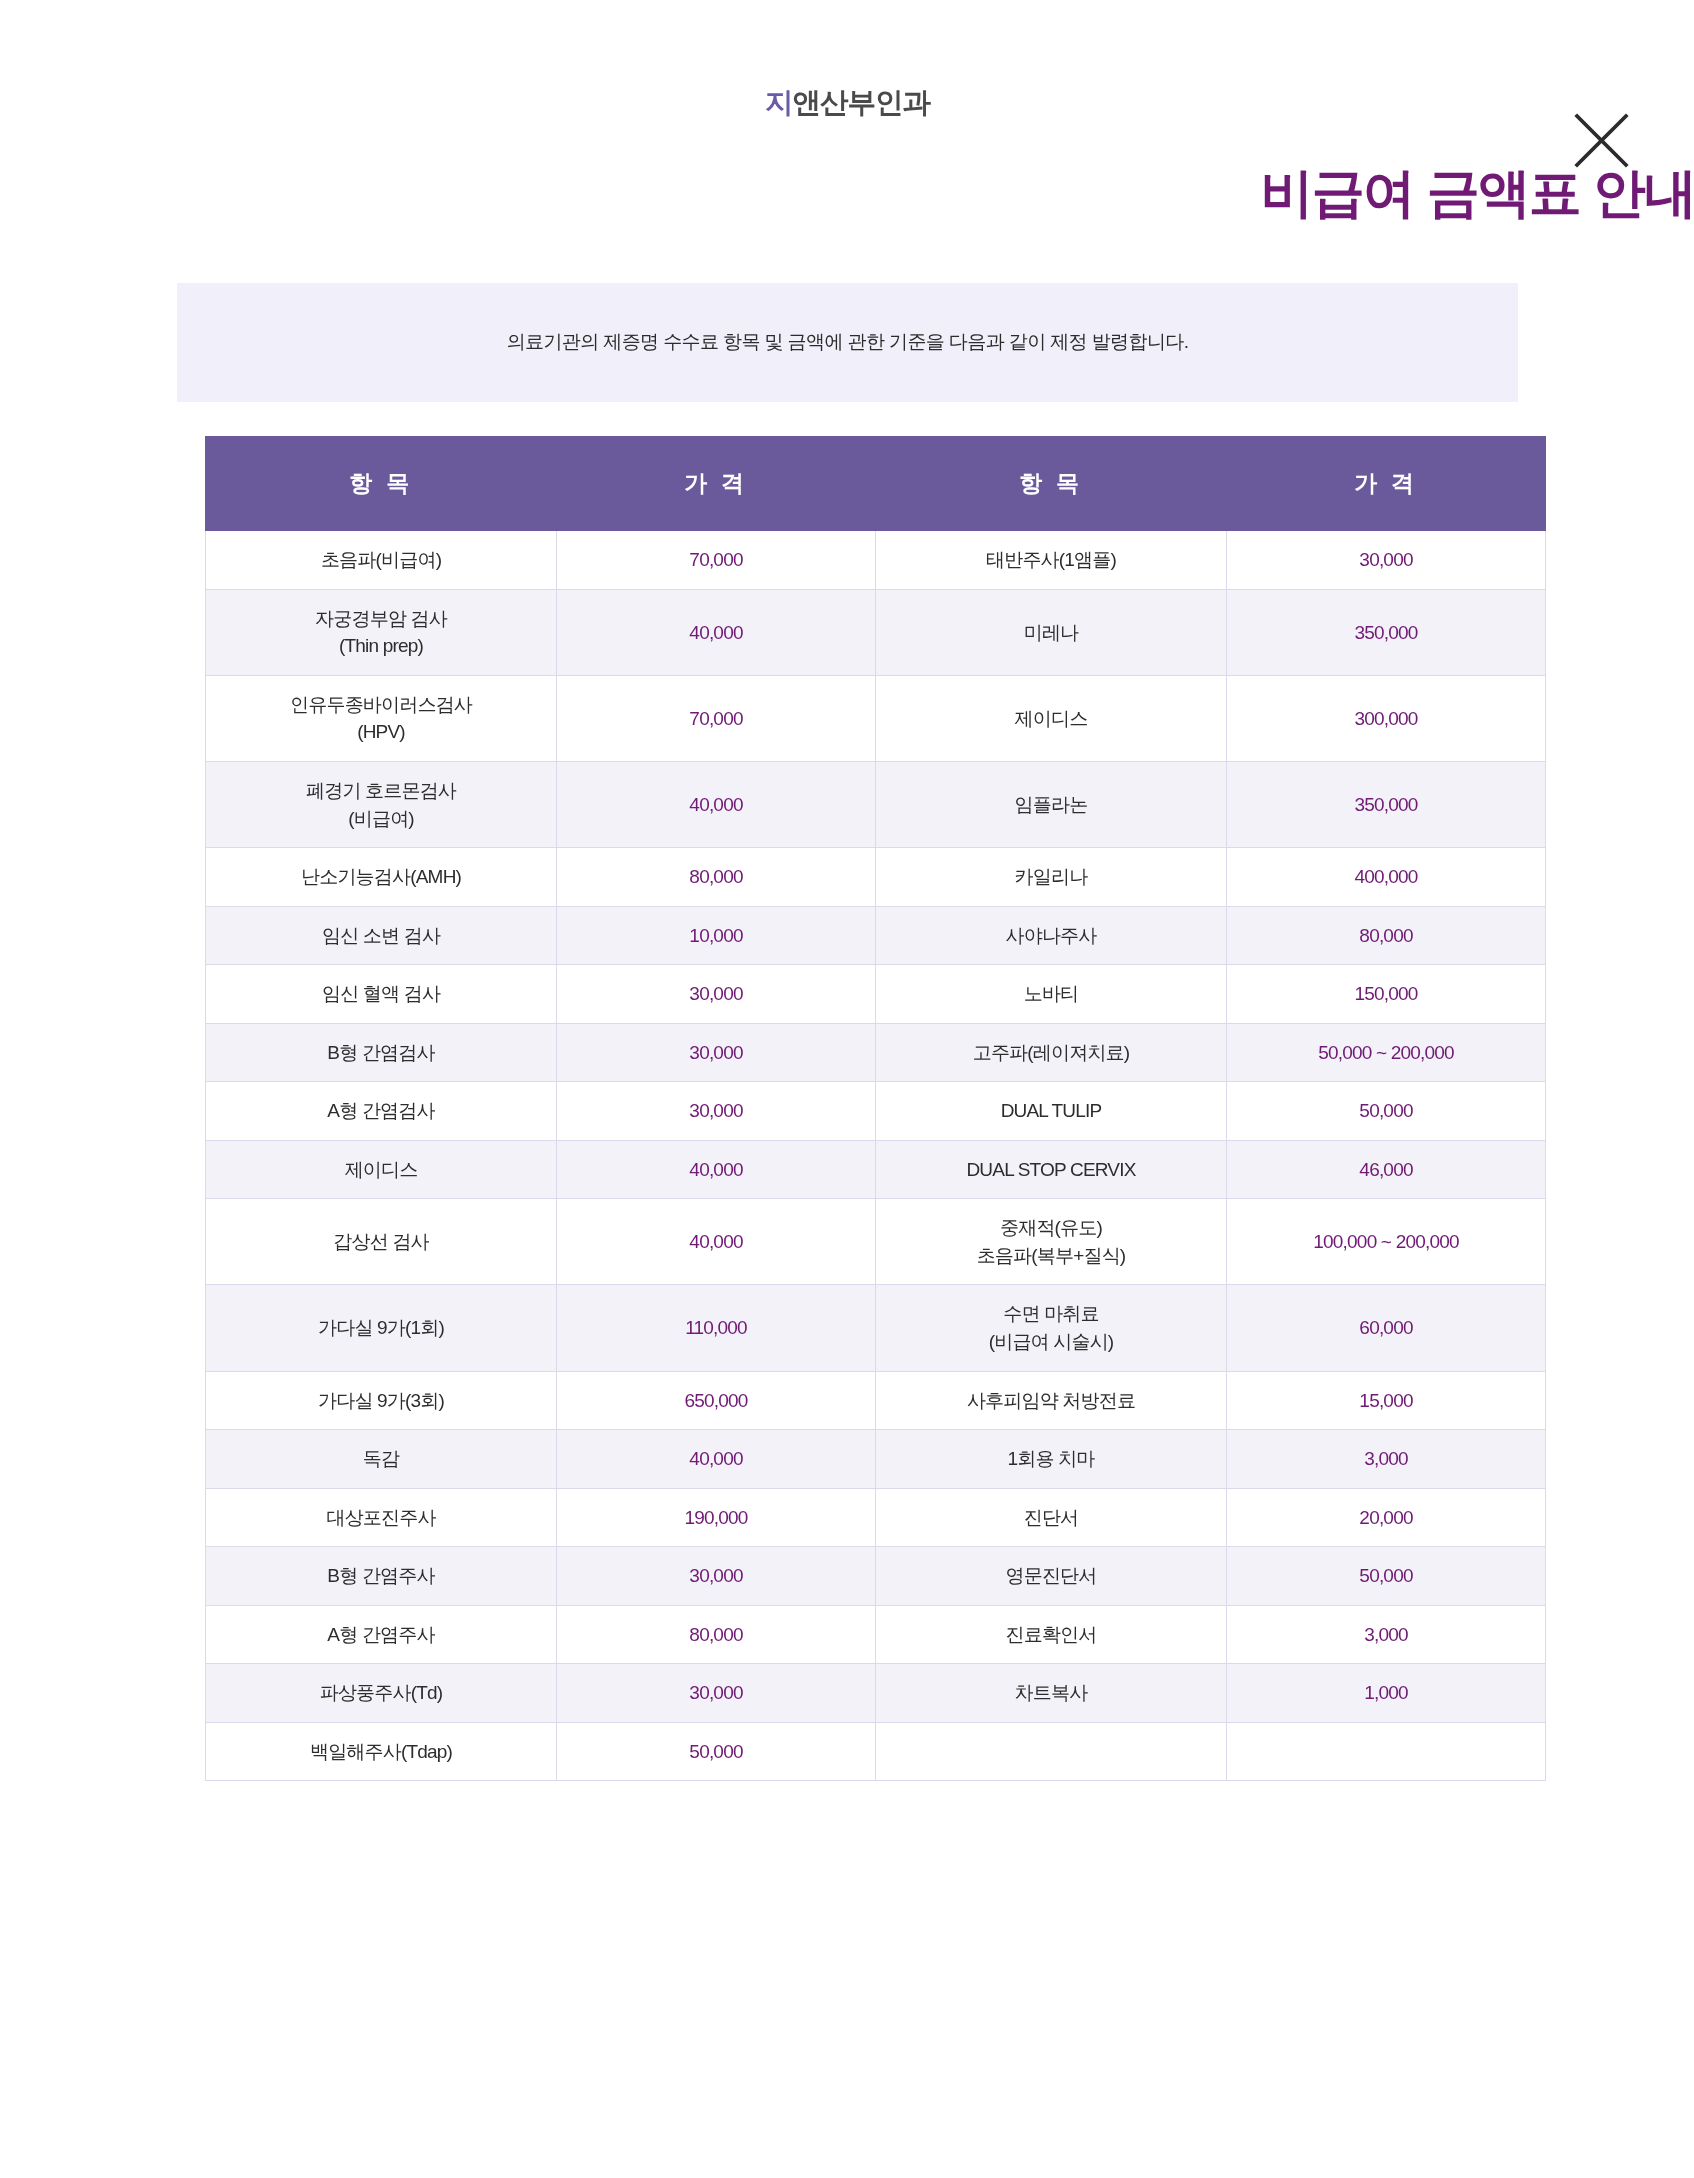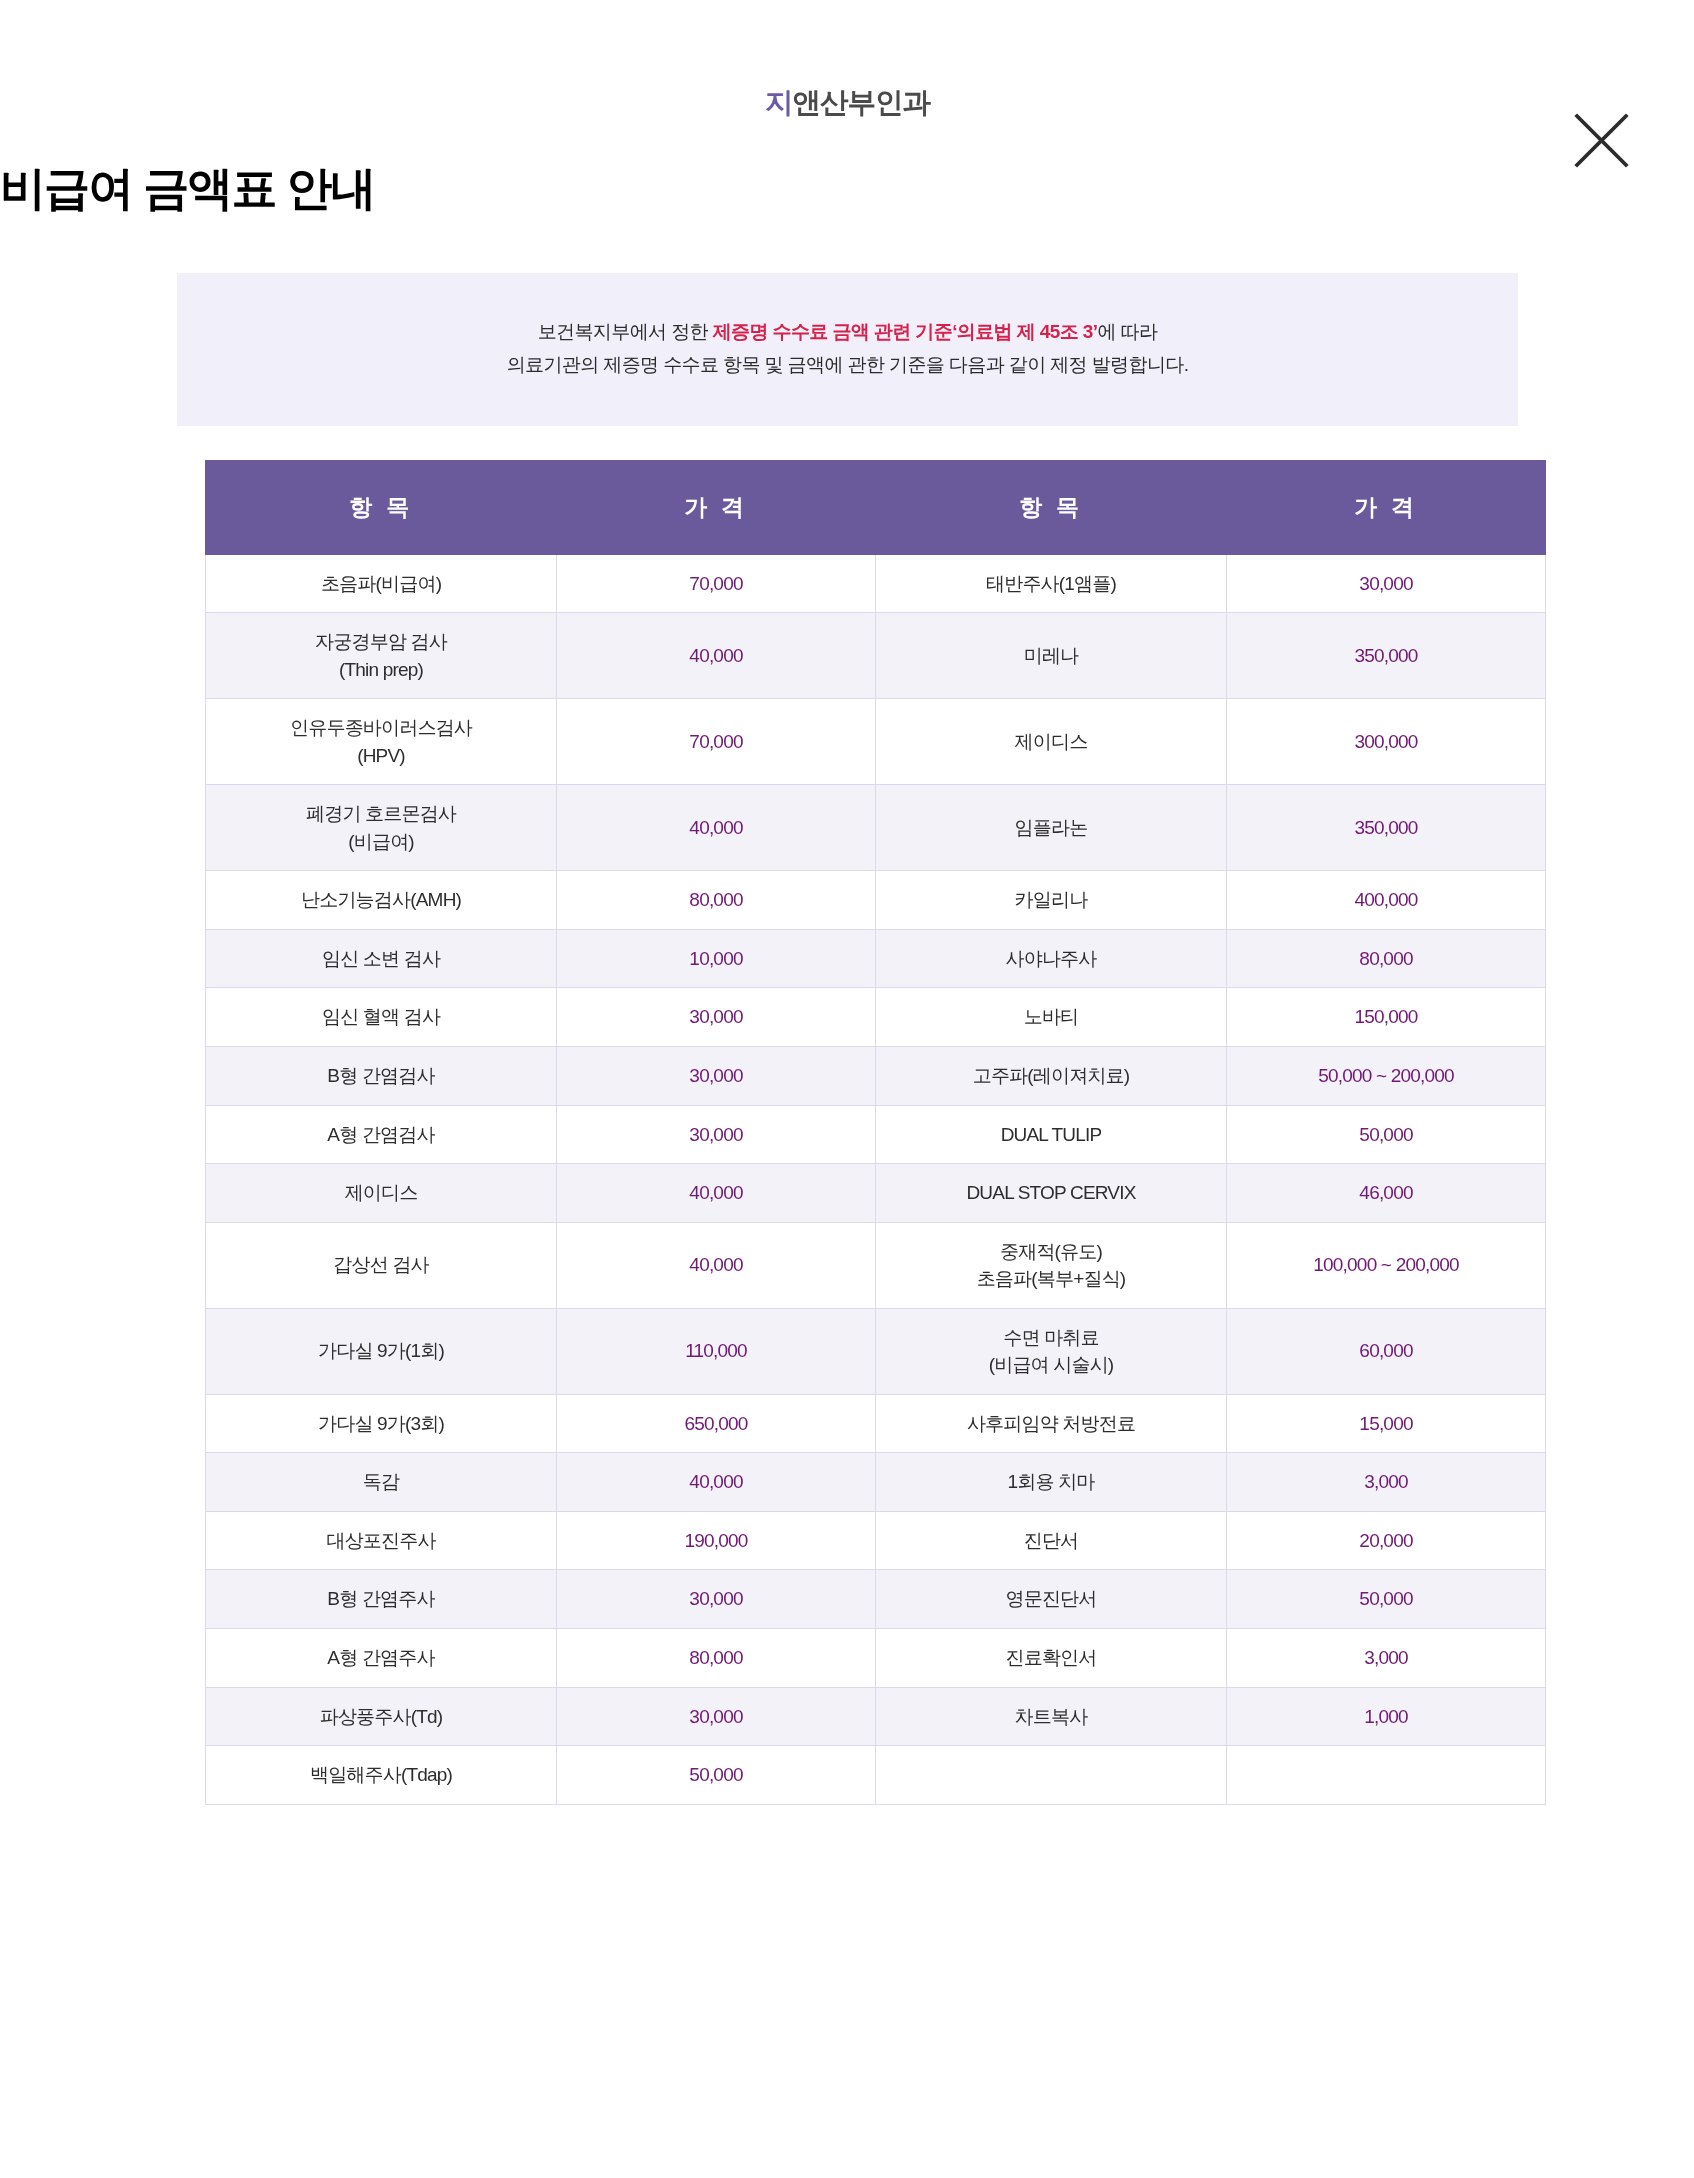--- a/index.html
+++ b/index.html
@@ -40,26 +40,26 @@
     text-align: center;
     margin-top: 84px;
     font-size: 28.5px;
     font-weight: 700;
     letter-spacing: -1px;
     color: #4a4a4a;
     font-family: Liberation Mono, monospace;
   }
   .brand .accent { color: #6b5aa5; }
   .doc-title {
-    text-align: left;
+    text-align: right;
     margin-top: 36px;
-    font-size: 46px;
+    font-size: 53px;
     font-weight: 700;
     letter-spacing: -1.9px;
-    color: #000000;
+    color: #701a75;
   }
 
   
   .notice {
     margin: 53px auto 0 auto;
     width: 1341px;
     box-sizing: border-box;
     background: #f1effa;
     padding: 42px 19px 44px 19px;
     text-align: center;
@@ -128,21 +128,20 @@
     </span>
   </div>
 
   <div class="brand">
     <span class="accent">지</span><span>앤산부인과</span>
   </div>
 
   <h1 class="doc-title">비급여 금액표 안내</h1>
 
   <div class="notice">
-    <span class="line"><span>보건복지부에서 정한 </span><span class="hl">제증명 수수료 금액 관련 기준‘의료법 제 45조 3’</span><span>에 따라</span></span>
     <span class="line">의료기관의 제증명 수수료 항목 및 금액에 관한 기준을 다음과 같이 제정 발령합니다.</span>
   </div>
 
   <div class="table-wrap">
     <table class="price">
       <colgroup>
         <col class="c1">
           <col class="c2">
           <col class="c3">
           <col class="c4">

